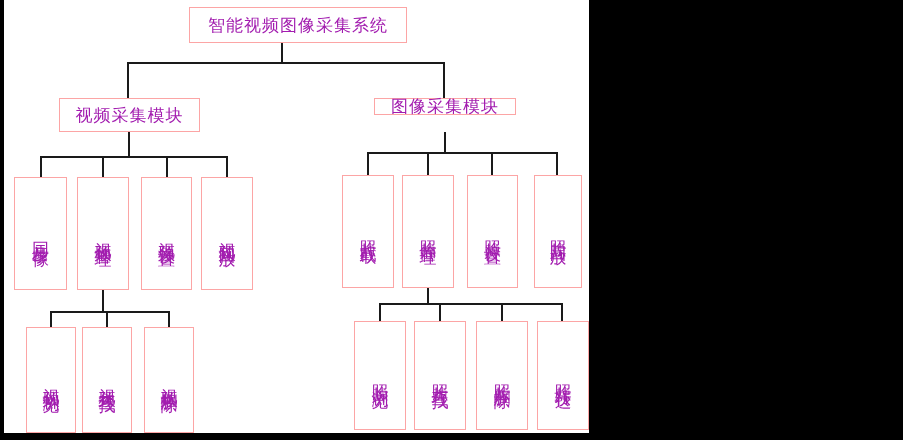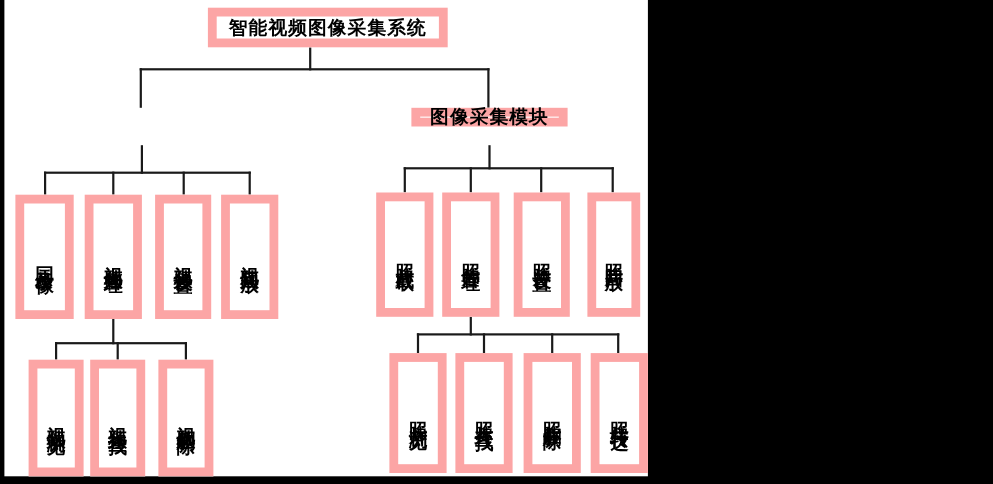--- a/index.html
+++ b/index.html
@@ -14,28 +14,27 @@
   #canvas {
     position: absolute;
     left: 4px; top: 0;
     width: 585px; height: 433px;
     background: #ffffff;
   }
   
   .node {
     position: absolute;
     box-sizing: border-box;
-    border: 8px solid #fca5a5;
+    border: 1px solid #fca5a5;
     background: #ffffff;
-    color: #000000;
+    color: #a21caf;
     display: flex;
     align-items: center;
     justify-content: center;
     z-index: 2;
-    font-weight: bold;
   }
   .hnode { font-size: 17px; letter-spacing: 1px; white-space: nowrap; }
   .vnode {
     font-size: 17px;
     writing-mode: vertical-rl;
     text-orientation: upright;
     letter-spacing: 3px;
     line-height: 1;
   }
   
@@ -131,20 +130,21 @@
 
     <div class="line" id="c-pman-drop"></div>
     <div class="line" id="c-h3r"></div>
     <div class="line" id="c-h3r-s1"></div>
     <div class="line" id="c-h3r-s2"></div>
     <div class="line" id="c-h3r-s3"></div>
     <div class="line" id="c-h3r-s4"></div>
 
     <div class="node hnode" id="root-box">智能视频图像采集系统</div>
 
+    <div class="node hnode" id="video-module">视频采集模块</div>
     <div class="node hnode" id="image-module">图像采集模块</div>
 
     <div class="node vnode" id="n-sync">同步录像</div>
     <div class="node vnode" id="n-vmanage">视频管理</div>
     <div class="node vnode" id="n-vsetting">视频设置</div>
     <div class="node vnode" id="n-vplayback">视频回放</div>
 
     <div class="node vnode" id="n-vbrowse">视频浏览</div>
     <div class="node vnode" id="n-vsearch">视频查找</div>
     <div class="node vnode" id="n-vdelete">视频删除</div>

